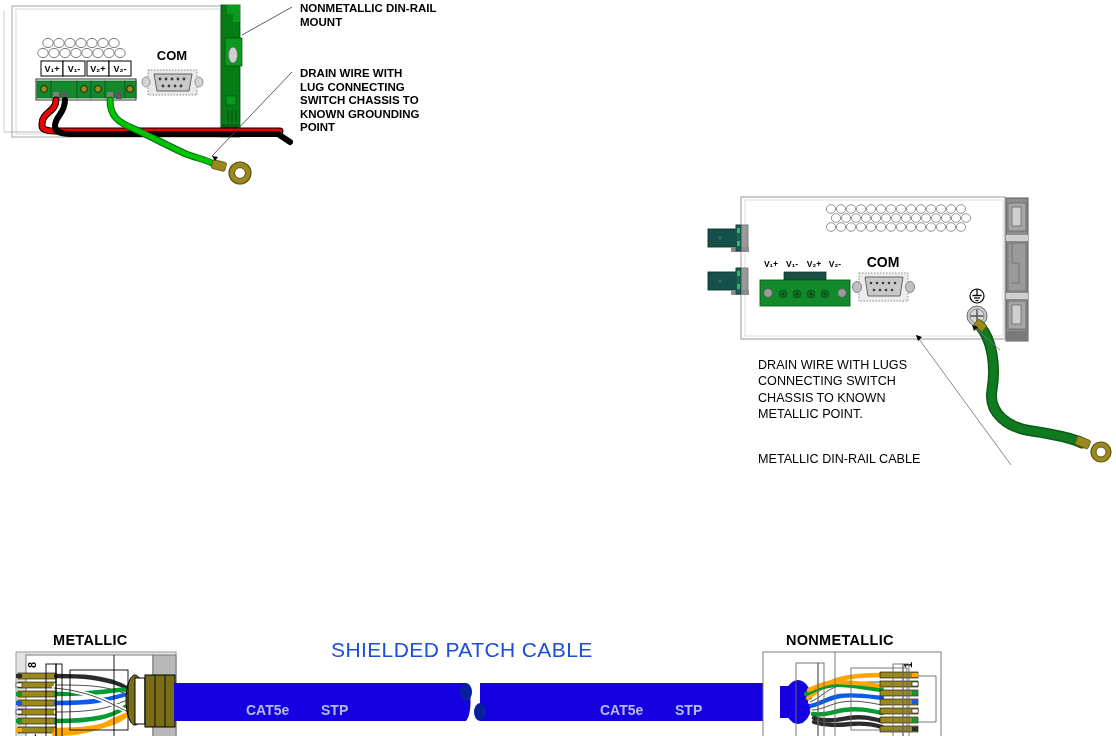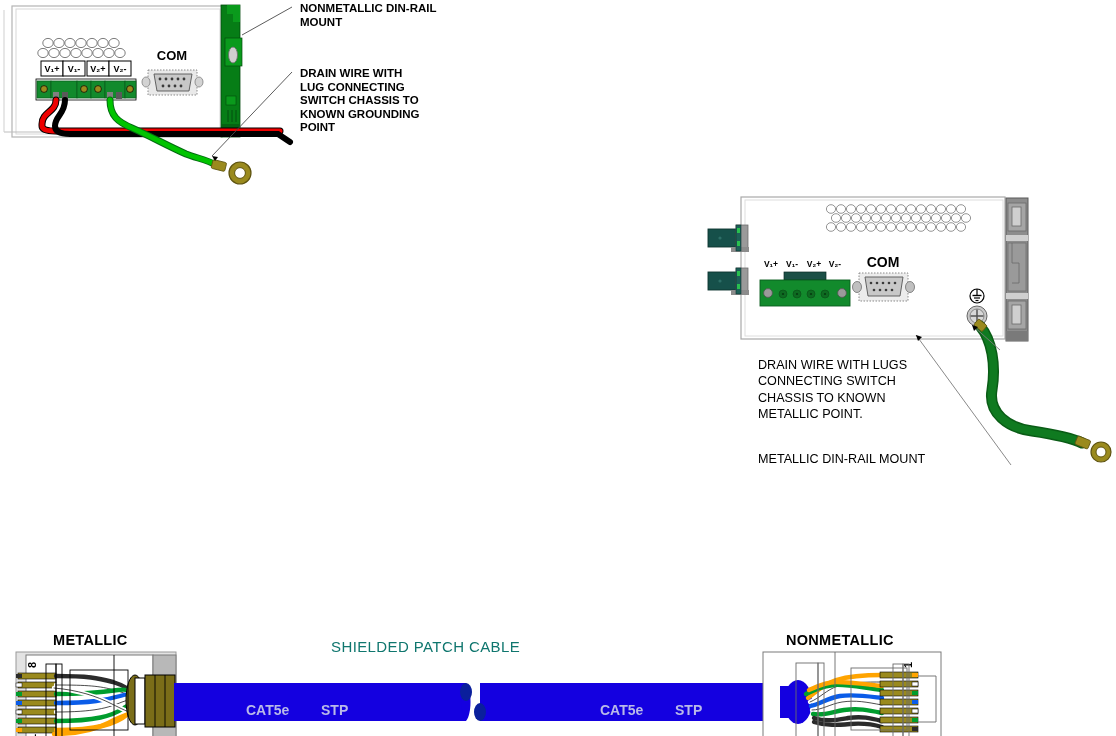--- a/index.html
+++ b/index.html
@@ -37,22 +37,22 @@
   }
   .callout-tr {
     font-size: 12.6px;
     line-height: 16.4px;
     font-weight: normal;
   }
 
   
   .cable-title {
     position: absolute;
-    font-size: 15px;
-    color: #0f766e;
+    font-size: 21px;
+    color: #1d4ed8;
     font-family: "Liberation Sans", sans-serif;
     letter-spacing: 0.4px;
     white-space: nowrap;
   }
   .cable-note {
     position: absolute;
     font-size: 14.5px;
     font-weight: bold;
     color: #000;
     font-family: "Liberation Sans", sans-serif;
@@ -373,21 +373,21 @@
       </g>
       <polygon points="272,140 278,142 274,146" fill="#000"></polygon>
       <polygon points="216,150 222,152 218,156" fill="#000"></polygon>
     </svg>
 
     <div class="callout callout-tr" style="left:58px; top:172px;">DRAIN WIRE WITH LUGS
 CONNECTING SWITCH
 CHASSIS TO KNOWN
 METALLIC POINT.</div>
 
-    <div class="callout callout-tr" style="left:58px; top:266px;">METALLIC DIN-RAIL MOUNT</div>
+    <div class="callout callout-tr" style="left:58px; top:266px;">METALLIC DIN-RAIL CABLE</div>
   </div>
 
   <div class="panel" style="left:0px; top:628px; width:941px; height:124px;margin-left:8px;">
 
     <div class="conn-label" style="left:45px; top:4px;">METALLIC</div>
 
     <div class="conn-label" style="left:778px; top:4px;">NONMETALLIC</div>
 
     <div class="cable-title" style="left:323px; top:10px;">SHIELDED PATCH CABLE</div>
 

